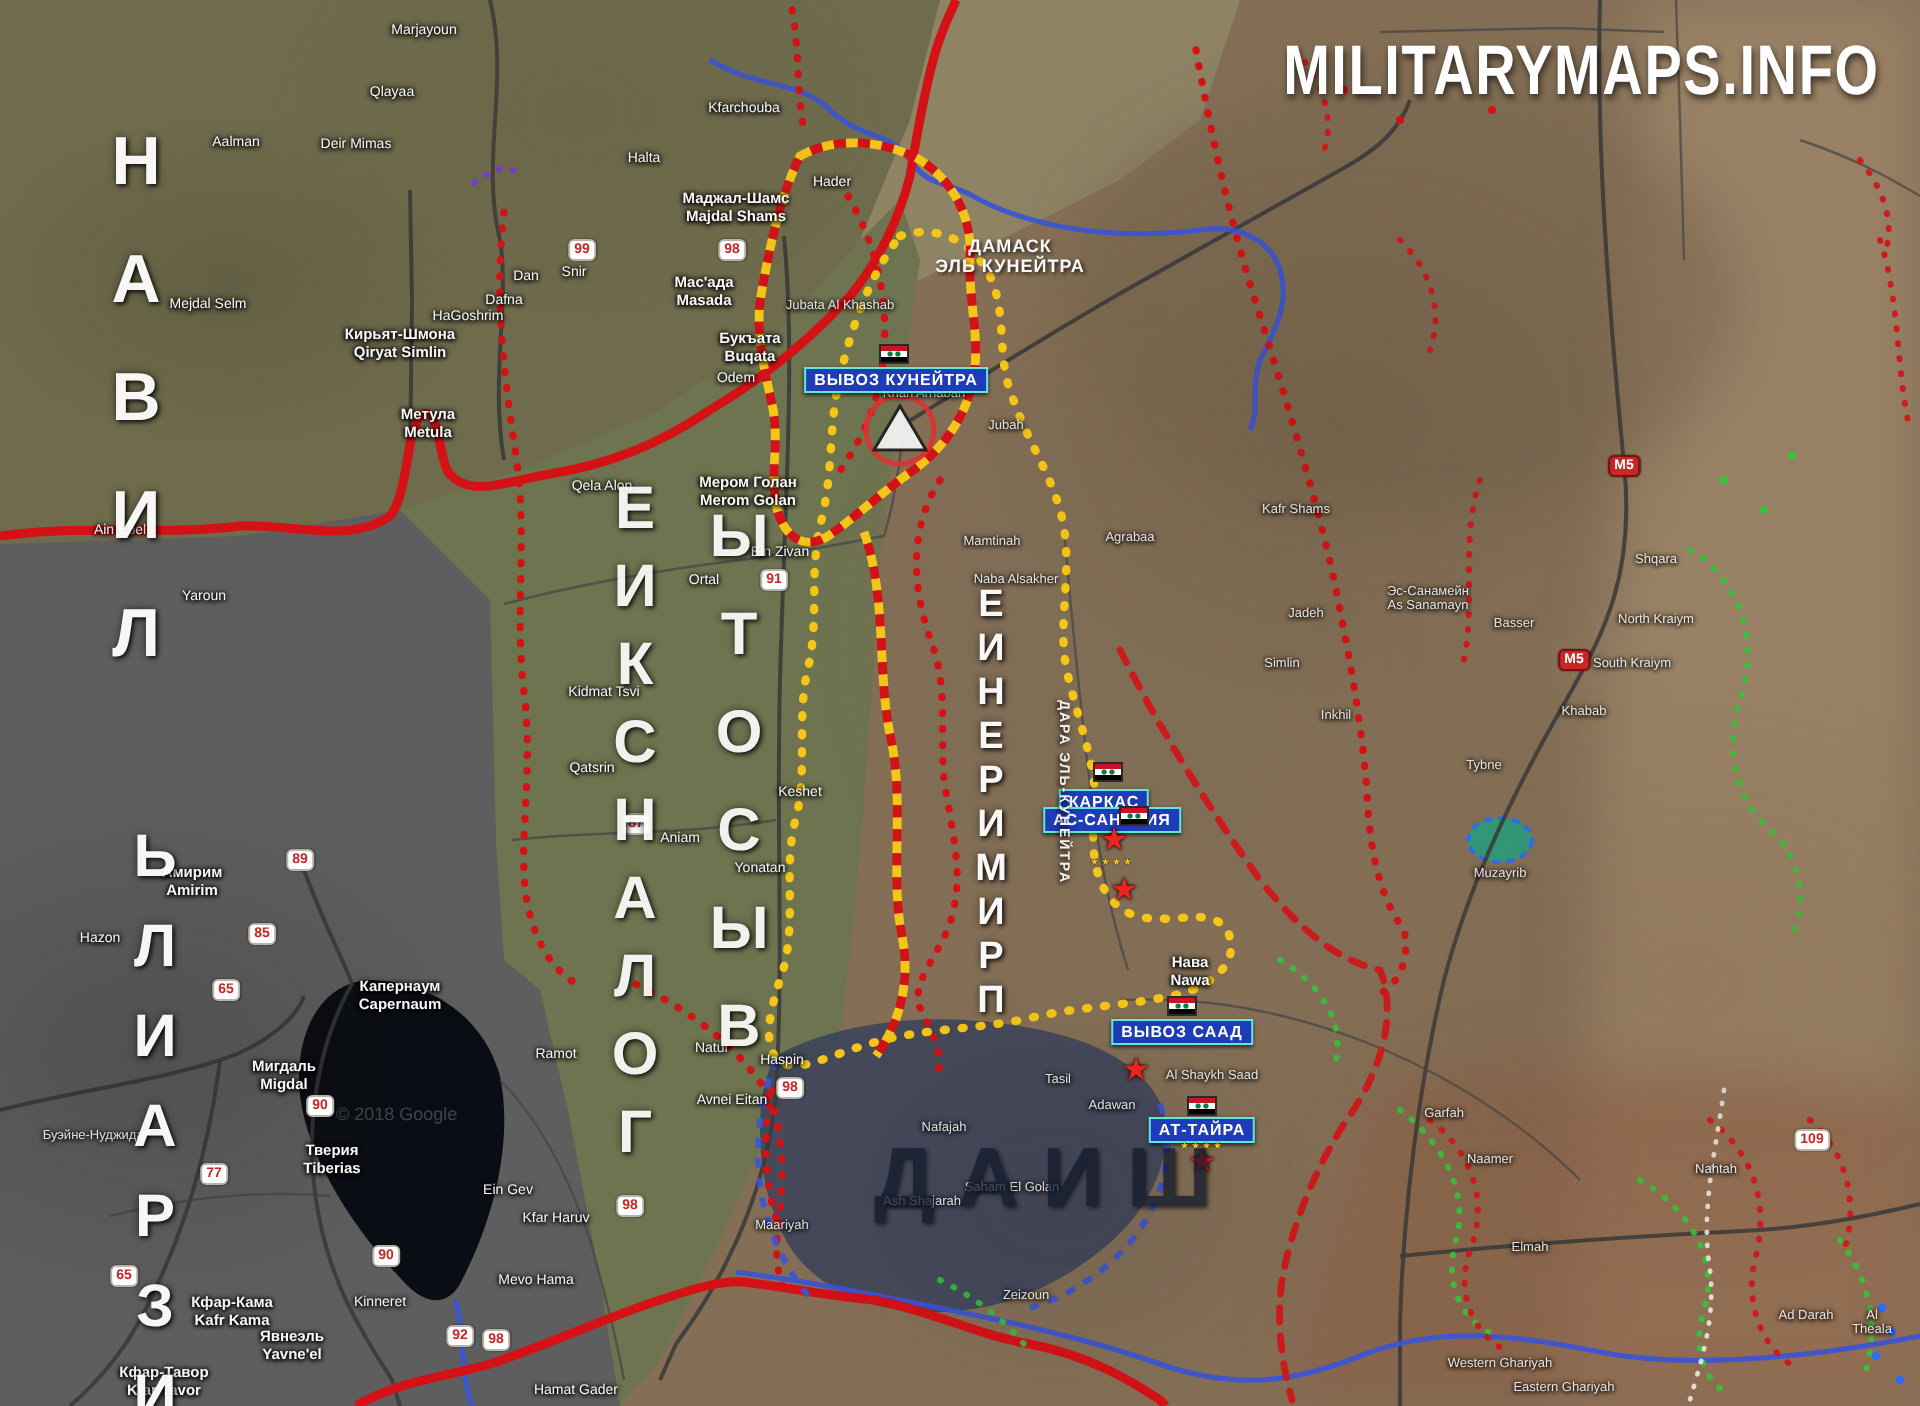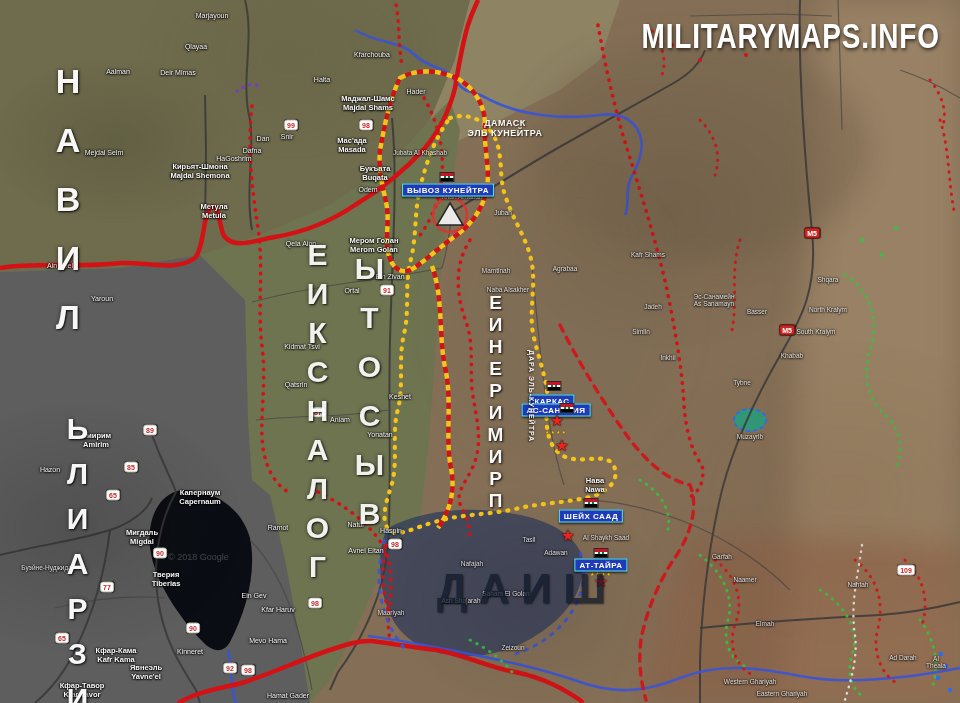--- a/index.html
+++ b/index.html
@@ -203,21 +203,21 @@
       <div class="town" style="left: 178px; top: 73px;">Deir Mimas</div>
       <div class="town" style="left: 118px; top: 72px;">Aalman</div>
       <div class="town" style="left: 104px; top: 153px;">Mejdal Selm</div>
       <div class="town" style="left: 60px; top: 266px;">Ain Ebel</div>
       <div class="town" style="left: 102px; top: 299px;">Yaroun</div>
       <div class="town" style="left: 372px; top: 55px;">Kfarchouba</div>
       <div class="town" style="left: 322px; top: 80px;">Halta</div>
       <div class="town t2" style="left: 214px; top: 212px;">Метула
 Metula</div>
       <div class="town t2" style="left: 200px; top: 172px;">Кирьят-Шмона
-Majdal Shemona</div>
+Qiryat Simlin</div>
       <div class="town t2" style="left: 368px; top: 104px;">Маджал-Шамс
 Majdal Shams</div>
       <div class="town" style="left: 416px; top: 92px;">Hader</div>
       <div class="town t2" style="left: 352px; top: 146px;">Мас'ада
 Masada</div>
       <div class="town t2" style="left: 375px; top: 174px;">Букъата
 Buqata</div>
       <div class="town" style="left: 368px; top: 190px;">Odem</div>
       <div class="town" style="left: 263px; top: 139px;">Dan</div>
       <div class="town" style="left: 287px; top: 137px;">Snir</div>
@@ -309,21 +309,21 @@
       <div class="badge" style="left: 395px; top: 544px;">98</div>
       <div class="badge" style="left: 291px; top: 125px;">99</div>
       <div class="badge" style="left: 387px; top: 290px;">91</div>
       <div class="badge" style="left: 318px; top: 412px;">87</div>
       <div class="badge" style="left: 906px; top: 570px;">109</div>
       <div class="badge m5" style="left: 812px; top: 233px;">M5</div>
       <div class="badge m5" style="left: 787px; top: 330px;">M5</div>
       <div class="box" style="left: 448px; top: 190px;">ВЫВОЗ КУНЕЙТРА</div>
       <div class="box" style="left: 552px; top: 401px;">КАРКАС</div>
       <div class="box" style="left: 556px; top: 410px;">АС-САНАРИЯ</div>
-      <div class="box" style="left: 591px; top: 516px;">ШЕЙХ СААД</div>
+      <div class="box" style="left: 591px; top: 516px;">ВЫВОЗ СААД</div>
       <div class="box" style="left: 601px; top: 565px;">АТ-ТАЙРА</div>
       <div class="flag" style="left: 447px; top: 177px;"></div>
       <div class="flag" style="left: 554px; top: 386px;"></div>
       <div class="flag" style="left: 567px; top: 408px;"></div>
       <div class="flag" style="left: 591px; top: 503px;"></div>
       <div class="flag" style="left: 601px; top: 553px;"></div>
       <div class="star" style="left: 557px; top: 421px;">★</div>
       <div class="star" style="left: 562px; top: 446px;">★</div>
       <div class="star" style="left: 568px; top: 536px;">★</div>
       <div class="star" style="left: 601px; top: 582px;">★</div>

